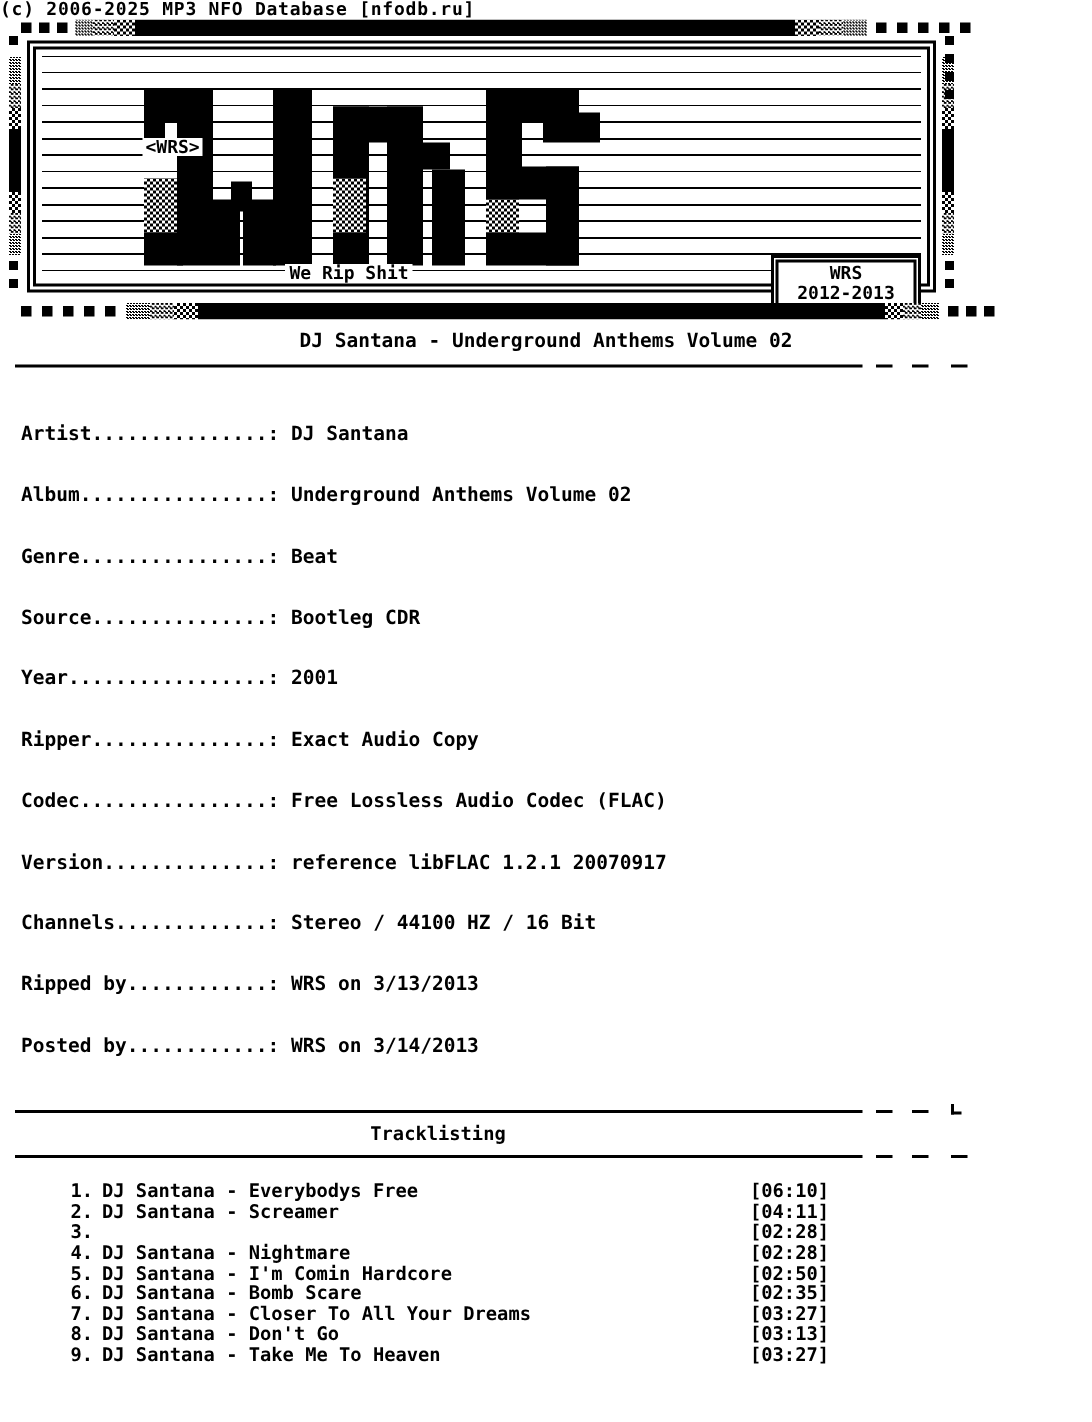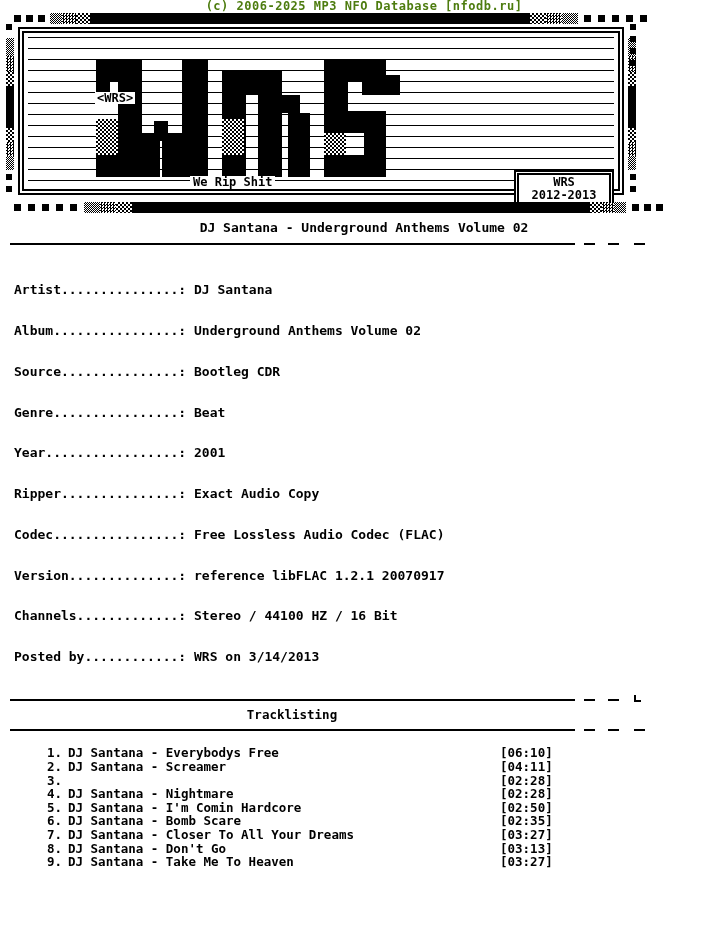--- a/index.html
+++ b/index.html
@@ -11,22 +11,22 @@
     width: 728px;
     height: 948px;
     font-family: "DejaVu Sans Mono", "Liberation Mono", monospace;
     color: #000000;
     overflow: hidden;
     position: relative;
   }
 
   
   .site-banner {
-    text-align: center;
-    color: #4d7c0f;
+    text-align: left;
+    color: #000000;
     font-weight: bold;
     font-size: 12px;
     letter-spacing: 0.5px;
     line-height: 13px;
     height: 13px;
     white-space: pre;
   }
 
   
   .deco-row {
@@ -383,27 +383,28 @@
 <div class="rule">
   <div class="line"></div>
   <div class="dash a"></div>
   <div class="dash b"></div>
   <div class="dash c"></div>
 </div>
 
 <div class="info-block">
   <div>Artist...............: DJ Santana</div>
   <div>Album................: Underground Anthems Volume 02</div>
+  <div>Genre................: Beat</div>
   <div>Source...............: Bootleg CDR</div>
-  <div>Genre................: Beat</div>
   <div>Year.................: 2001</div>
   <div>Ripper...............: Exact Audio Copy</div>
   <div>Codec................: Free Lossless Audio Codec (FLAC)</div>
   <div>Version..............: reference libFLAC 1.2.1 20070917</div>
   <div>Channels.............: Stereo / 44100 HZ / 16 Bit</div>
+  <div>Ripped by............: WRS on 3/13/2013</div>
   <div>Posted by............: WRS on 3/14/2013</div>
 </div>
 
 <div class="gap-md"></div>
 
 <div class="rule">
   <div class="line"></div>
   <div class="dash a"></div>
   <div class="dash b"></div>
   <div class="corner"></div>

